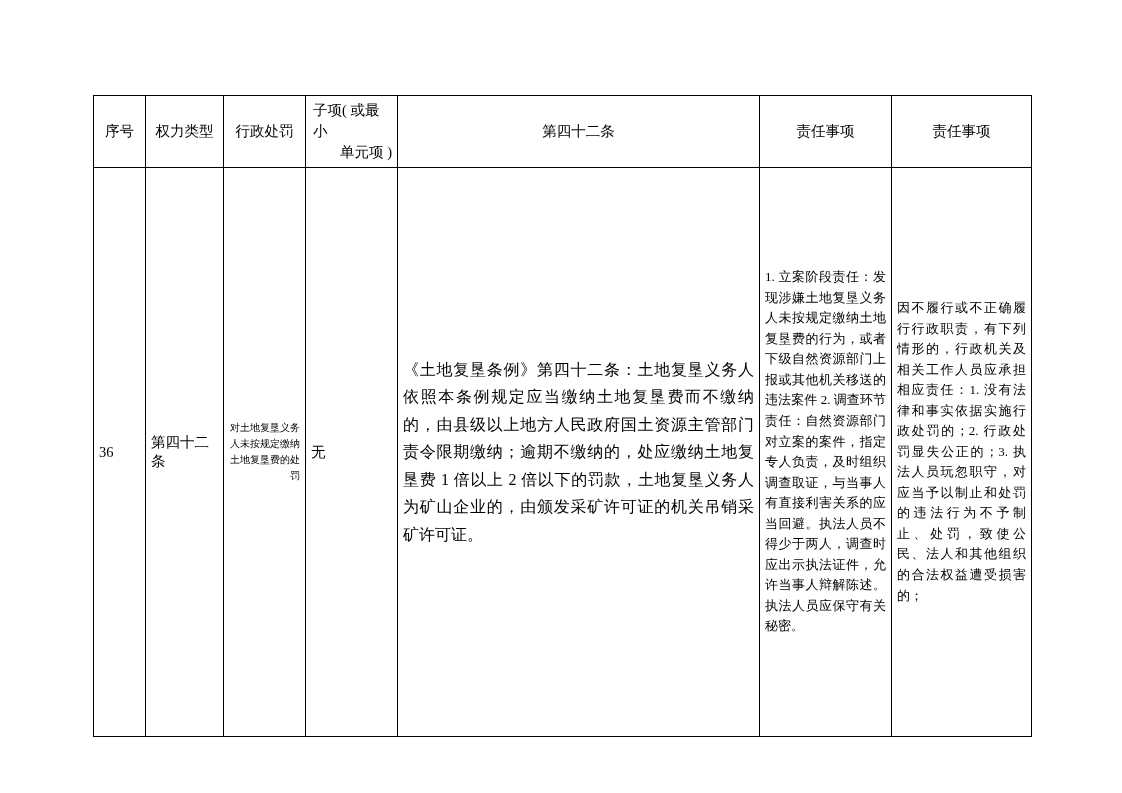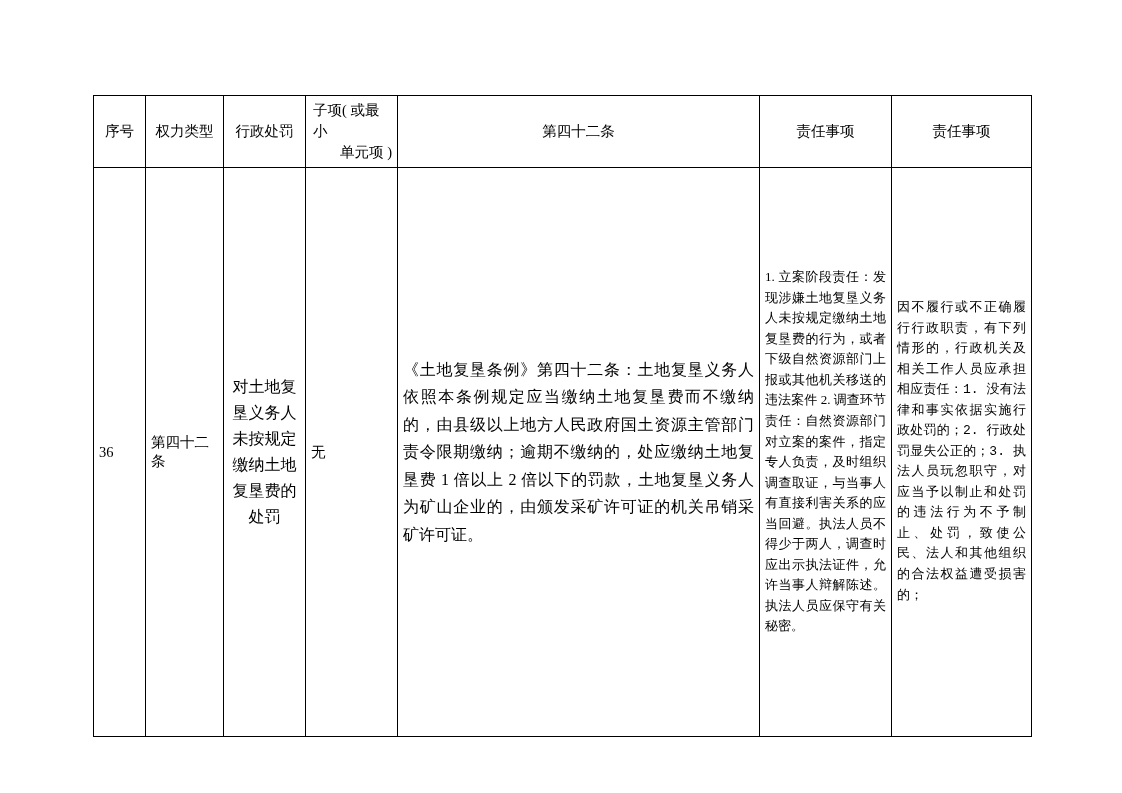--- a/index.html
+++ b/index.html
@@ -64,23 +64,23 @@
     display: block;
     text-align: left;
     padding-left: 2px;
   }
   td.center-mid {
     text-align: left;
     vertical-align: middle;
     font-size: 14.5px;
   }
   td.narrow-center {
-    text-align: center;
+    text-align: right;
     vertical-align: middle;
-    font-size: 16px;
+    font-size: 10px;
     line-height: 1.62;
   }
   td.basis {
     font-size: 16px;
     line-height: 1.72;
     text-align: justify;
     text-justify: inter-ideograph;
     vertical-align: middle;
     padding: 6px 8px;
   }
@@ -92,21 +92,20 @@
     vertical-align: top;
     padding: 8px 6px 6px 6px;
   }
   td.accountability {
     font-size: 13px;
     line-height: 1.58;
     text-align: justify;
     text-justify: inter-ideograph;
     vertical-align: middle;
     padding: 6px;
-    font-family: Liberation Mono, monospace;
   }
   .row-tall td { height: 560px; }
 </style>
 </head>
 <body>
 
 <div class="page">
   <div class="table-wrap">
     <table class="doc-table">
       <colgroup>

